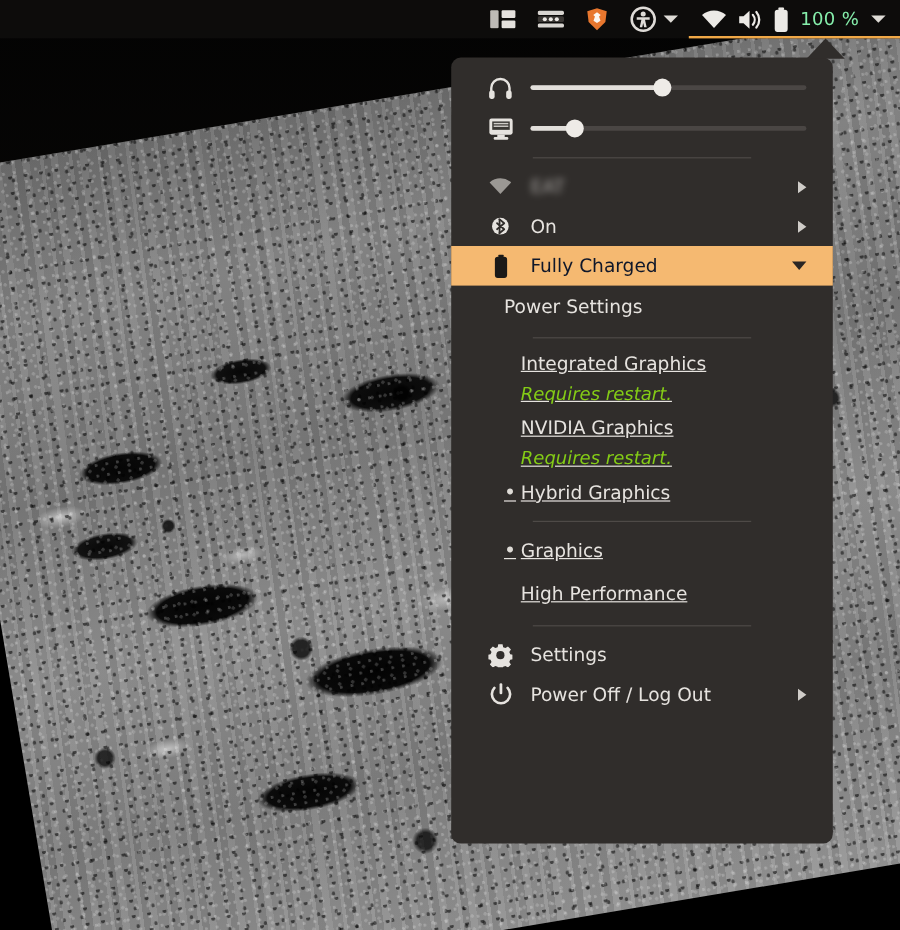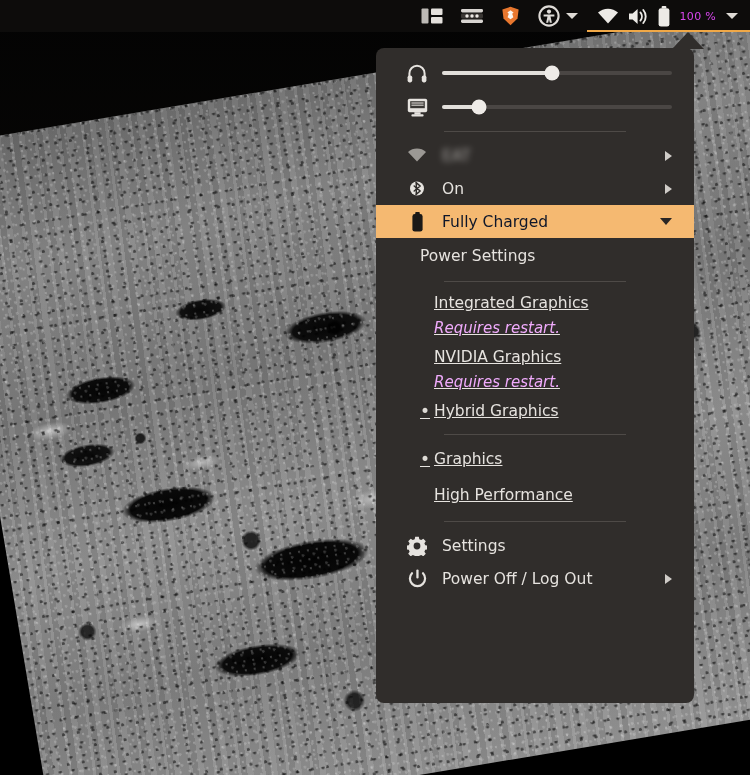--- a/index.html
+++ b/index.html
@@ -121,22 +121,22 @@
   }
   .tray-group.active::after {
     content: "";
     position: absolute;
     left: 0; right: -8px; bottom: 0;
     height: 2px;
     background: #f0a847;
   }
   .tray-group > * { margin: 0 4px; }
   .battery-pct {
-    color: #d946ef;
-    font-size: 11px;
+    color: #86efac;
+    font-size: 15px;
     letter-spacing: 0.3px;
     margin-left: 5px;
   }
   .caret-down {
     width: 0; height: 0;
     border-left: 6px solid transparent;
     border-right: 6px solid transparent;
     border-top: 6px solid #dedbd6;
     margin-left: 6px;
   }
@@ -265,21 +265,21 @@
     font-size: 17px;
     line-height: 25px;
     text-align: left;
   }
   .subtext { display: flex; flex-direction: column; }
   .subtitle-main { line-height: 25px; color: #e6e3df; }
   .subtitle-note {
     font-style: italic;
     font-size: 15px;
     line-height: 25px;
-    color: #f0abfc;
+    color: #84cc16;
   }
   .subrow.hover { background: #3c3836; }
 
   svg { display: block; }
 </style>
 </head>
 <body>
 
 <div id="screen">
 

